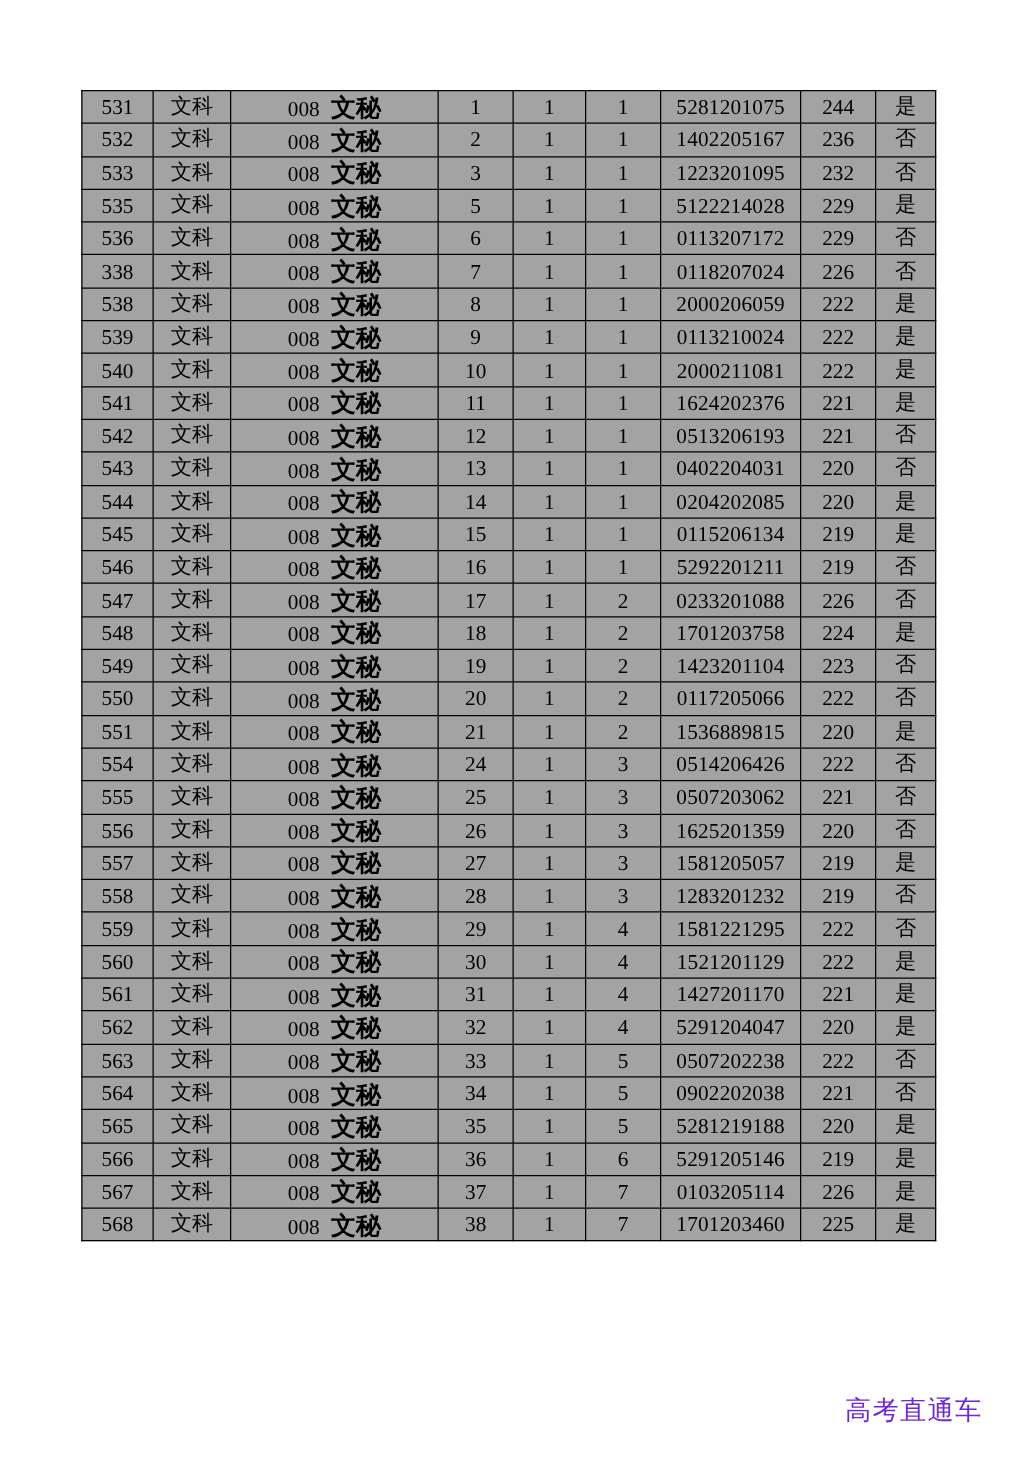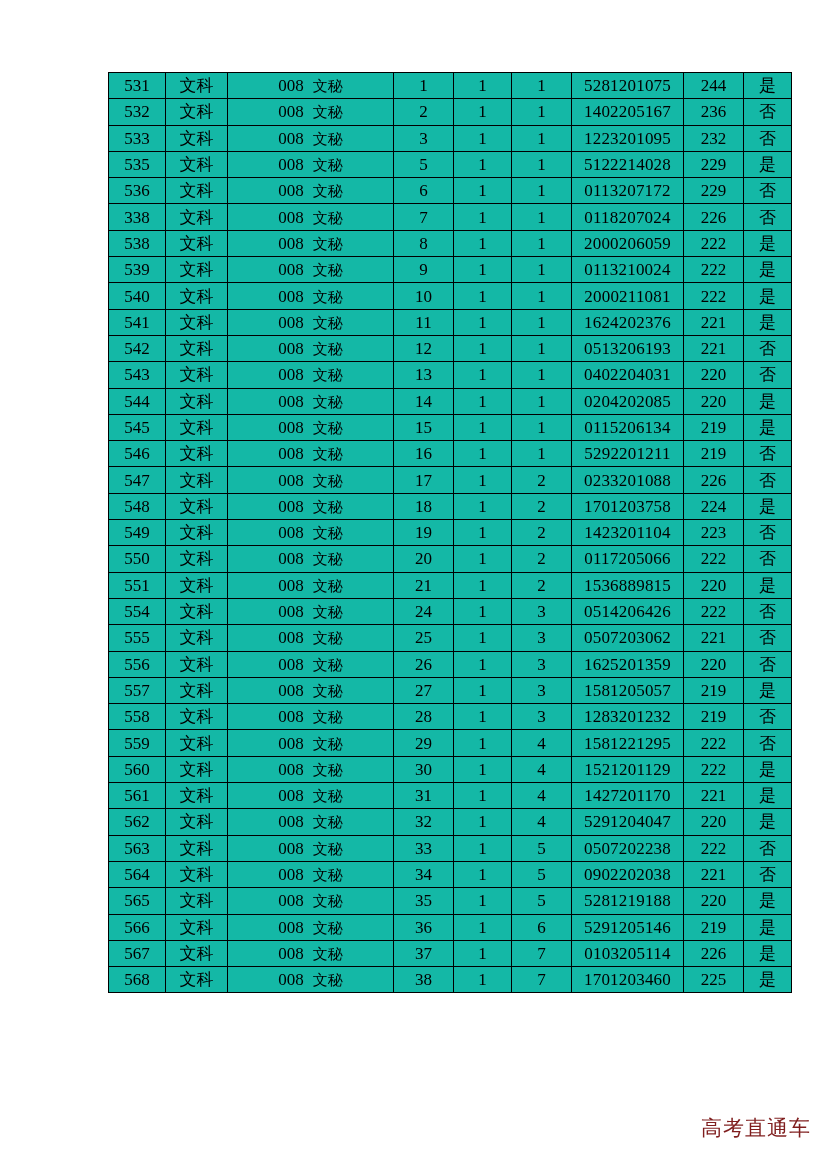--- a/index.html
+++ b/index.html
@@ -22,22 +22,21 @@
     height: 1169px;
   }
 
   #score-table {
     position: absolute;
     left: 65px;
     top: 72px;
     width: 683px;
     border-collapse: collapse;
     table-layout: fixed;
-    background: #14b8a6;
-    margin-left: 43px;
+    background: #a3a3a3;
   }
 
   #score-table td {
     border: 1px solid #000000;
     height: 25.3px;
     padding: 0 2px;
     text-align: center;
     vertical-align: middle;
     font-size: 17px;
     line-height: 1;
@@ -63,36 +62,37 @@
   }
 
   .major-cell {
     font-size: 17px;
   }
   .major-cell .major-code {
     font-family: "Liberation Serif", "DejaVu Serif", serif;
   }
   .major-cell .major-name {
     font-family: "DejaVu Sans", "Liberation Sans", sans-serif;
-    font-size: 15px;
+    font-size: 20px;
     margin-left: 9px;
+    font-weight: bold;
   }
 
   .id-cell {
     font-size: 17px;
     letter-spacing: 0.2px;
   }
 
   #watermark {
     position: absolute;
-    left: 701px;
+    left: 676px;
     top: 1114px;
     font-family: "DejaVu Sans", "Liberation Sans", sans-serif;
     font-size: 21px;
-    color: #7f1d1d;
+    color: #6d28d9;
     letter-spacing: 1px;
     white-space: nowrap;
     user-select: none;
   }
 </style>
 </head>
 <body>
 
 <div id="page">
 

